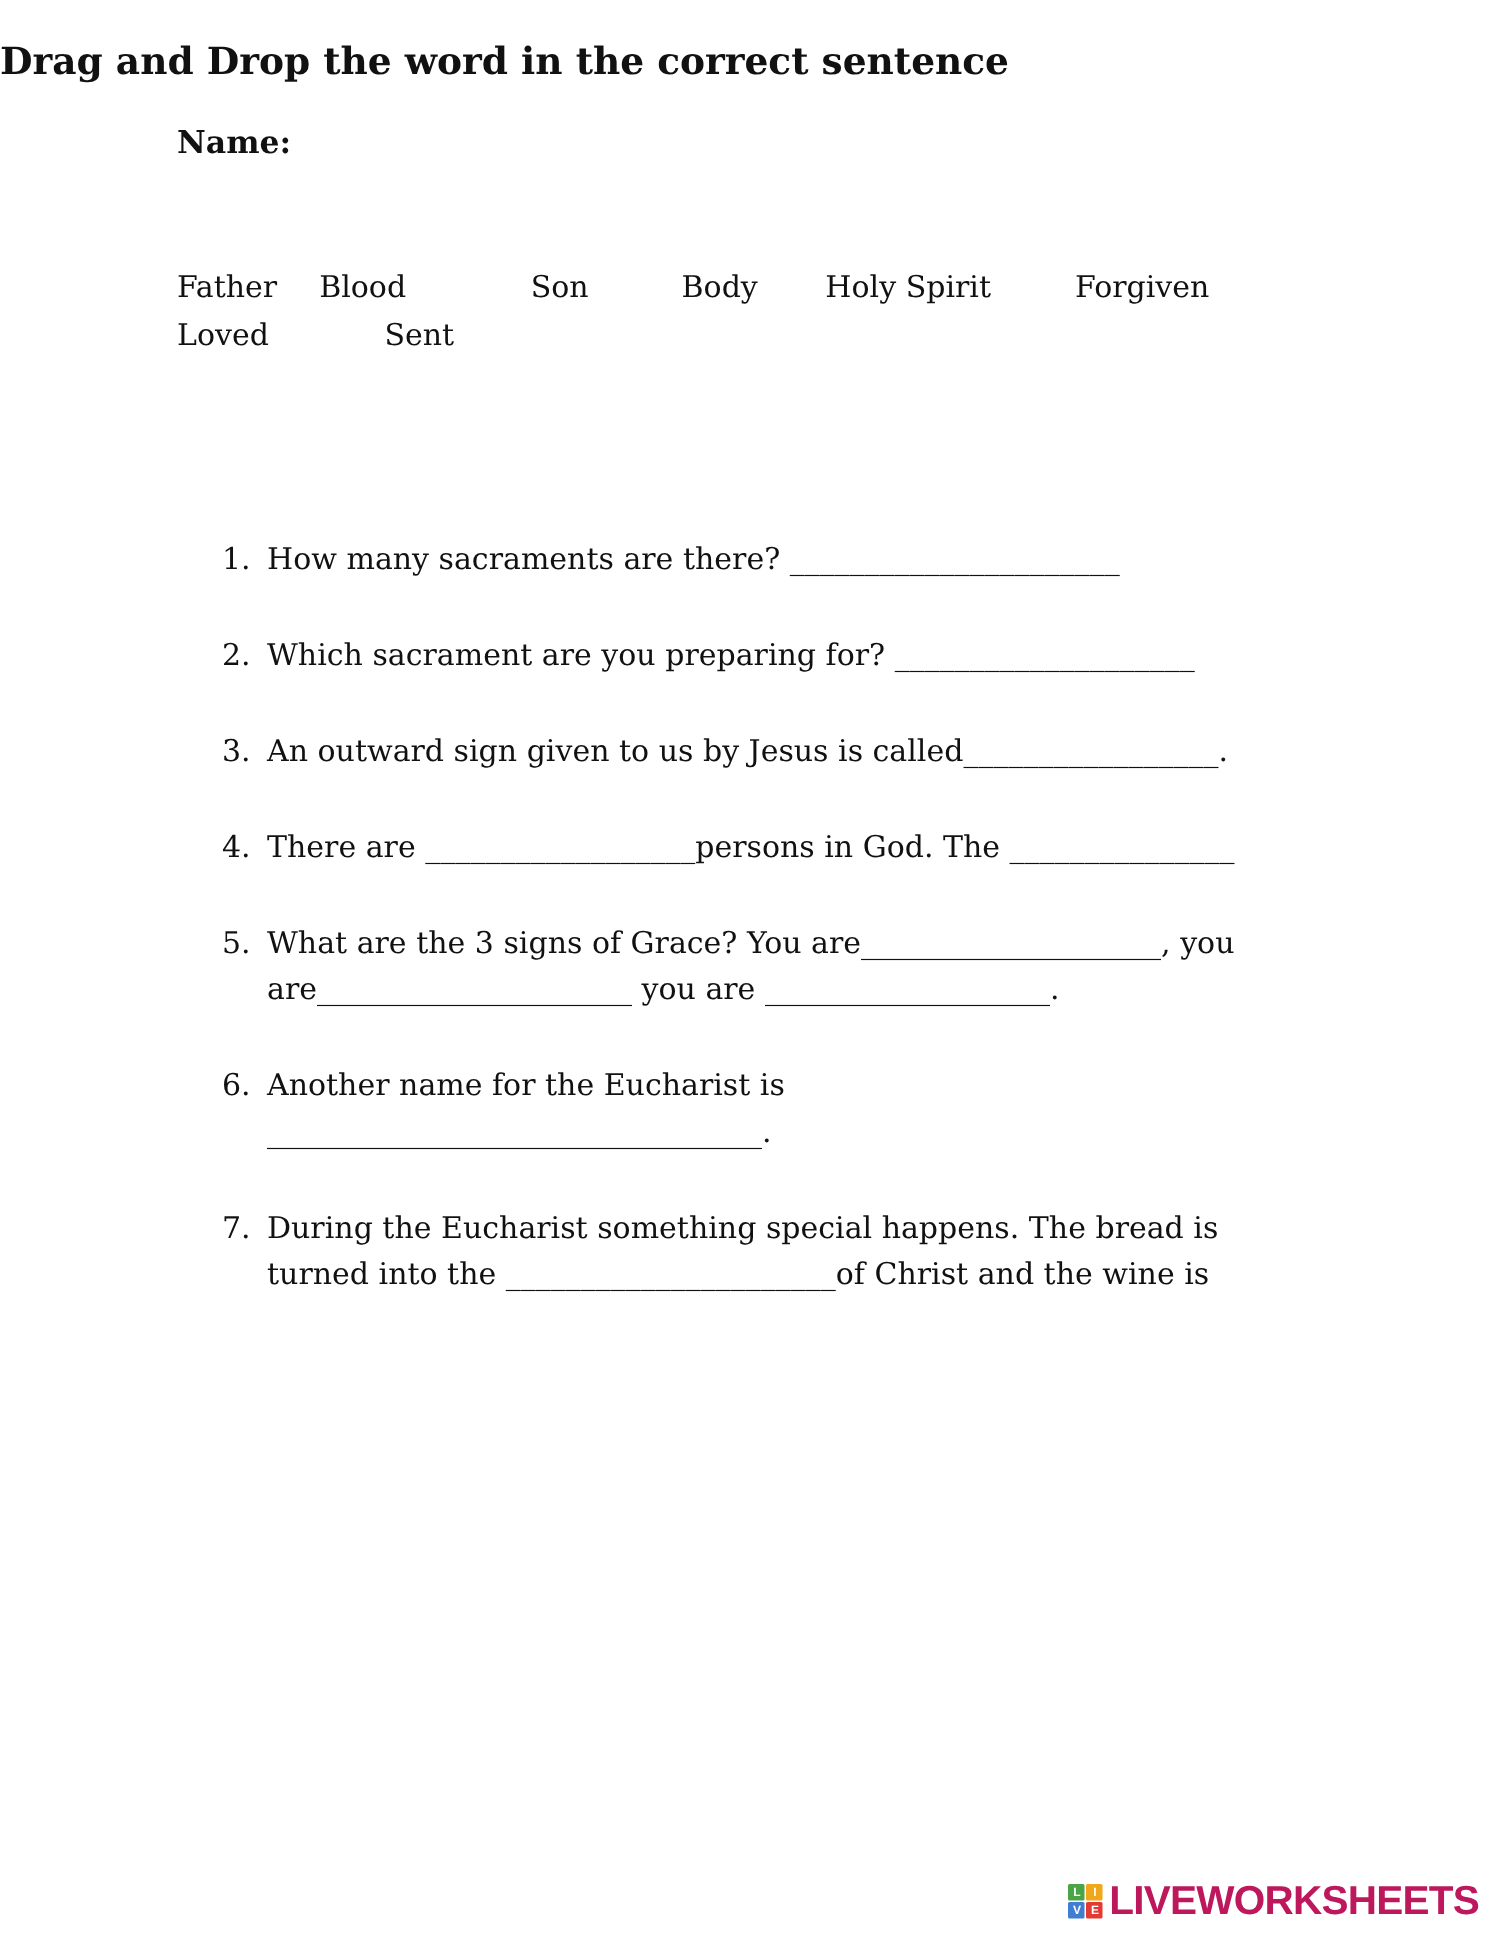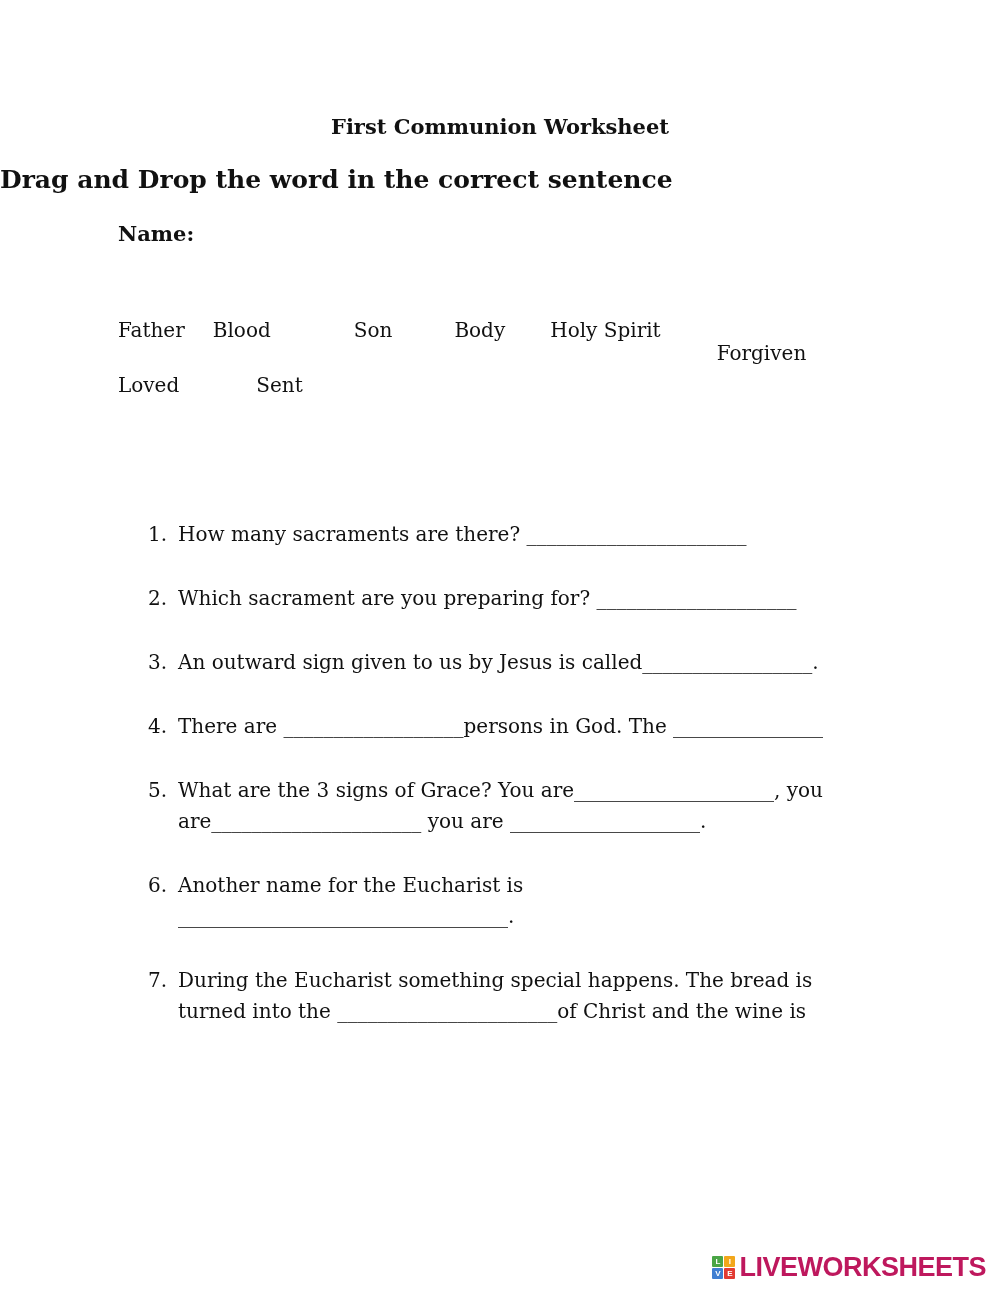--- a/index.html
+++ b/index.html
@@ -38,21 +38,21 @@
   }
   .wb-row { display: flex; line-height: 32px; white-space: nowrap; }
   .wb-row.r1 .word:nth-child(2) { margin-left: 63px; }
   .wb-row.r1 .word:nth-child(3) { margin-left: 42px; }
   .wb-row.r1 .word:nth-child(4) { margin-left: 68px; }
   .wb-row.r1 .word:nth-child(5) { margin-left: 65px; }
   .wb-row.r2 .word:nth-child(2) { margin-left: 28px; }
   .wb-row.r2 .word:nth-child(3) { margin-left: 83px; }
   .wb-row.r2 .word:nth-child(4) { margin-left: 62px; }
   .wb-row.r2 .word:nth-child(5) { margin-left: 45px; }
-  .wb-row.r2 .word:nth-child(6) { margin-left: 56px; margin-top: 23px; }
+  .wb-row.r2 .word:nth-child(6) { margin-left: 56px; }
   .wb-row.r3 .word:nth-child(2) { margin-left: 77px; }
   .word { cursor: grab; }
   .questions {
     margin: 118px 0 0 148px;
     width: 730px;
   }
   .question {
     display: flex;
     margin-bottom: 33px;
     line-height: 31px;
@@ -95,21 +95,20 @@
     font-weight: bold;
     font-size: 27px;
     letter-spacing: -0.5px;
   }
 </style>
 </head>
 <body>
 
 <div class="page">
 
-  <div class="title">First Communion Worksheet</div>
   <div class="subtitle">Drag and Drop the word in the correct sentence</div>
   <div class="name-row">Name:</div>
 
   <div class="wordbank">
     <div class="wb-row r2">
       <span class="word">Father</span>
       <span class="word">Blood</span>
       <span class="word">Son</span>
       <span class="word">Body</span>
       <span class="word">Holy Spirit</span>

